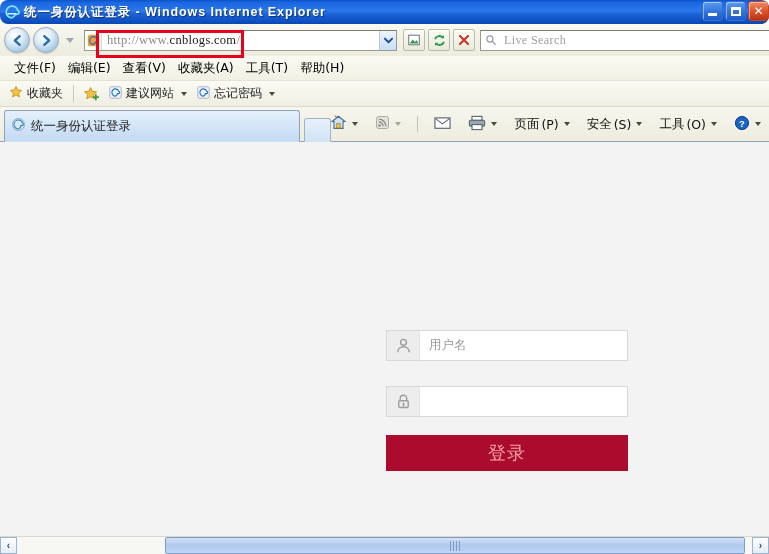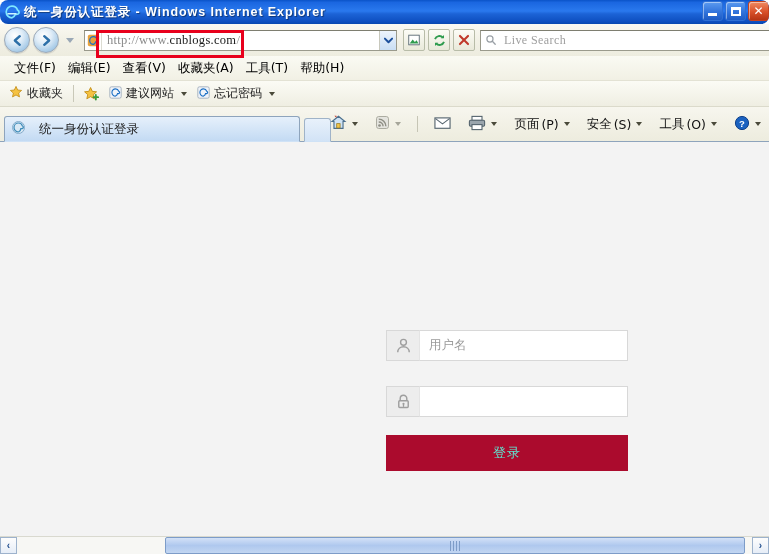--- a/index.html
+++ b/index.html
@@ -179,27 +179,27 @@
 
   
   #tabbar {
     position: absolute; left: 0; top: 107px; width: 769px; height: 35px;
     background: linear-gradient(to bottom, #F7F6EE, #EDECDE);
     border-bottom: 1px solid #8EA4BC;
     display: flex; align-items: flex-end;
   }
   #tab1 {
     margin-left: 4px; margin-bottom: -1px;
-    width: 296px; height: 26px;
+    width: 296px; height: 32px;
     background: linear-gradient(to bottom, #E6F0FB, #CFE2F6 65%, #C3DAF3);
     border: 1px solid #8EA4BC;
     border-bottom: 1px solid #CFE2F6;
     border-radius: 3px 3px 0 0;
     display: flex; align-items: center;
-    padding-left: 6px; gap: 13px;
+    padding-left: 6px; gap: 5px;
   }
   #tab1-label {
     font-size: 12.5px; color: #1a1a1a;
     font-family: "DejaVu Sans", "Liberation Sans", sans-serif;
     white-space: nowrap;
   }
   #newtab {
     margin-left: 4px; margin-bottom: -1px;
     width: 27px; height: 24px;
     background: linear-gradient(to bottom, #E8F1FB, #D2E3F6);
@@ -261,22 +261,22 @@
   }
   #forgot-link {
     font-size: 12.5px; color: #8A8A8A;
     font-family: "DejaVu Sans", "Liberation Sans", sans-serif;
   }
   #login-btn {
     margin-top: 18px;
     width: 242px; height: 36px;
     background: #AB0B2D;
     display: flex; align-items: center; justify-content: center;
-    color: #5eead4;
-    font-size: 13px;
+    color: #fca5a5;
+    font-size: 18px;
     letter-spacing: 1px;
     font-family: "DejaVu Sans", "Liberation Sans", sans-serif;
   }
 
   
   #hscroll {
     position: absolute; left: 0; top: 536px; width: 769px; height: 18px;
     background: linear-gradient(to bottom, #F6F6F2, #EFEFE9);
     display: flex; align-items: center;
     border-top: 1px solid #D9D9CF;

